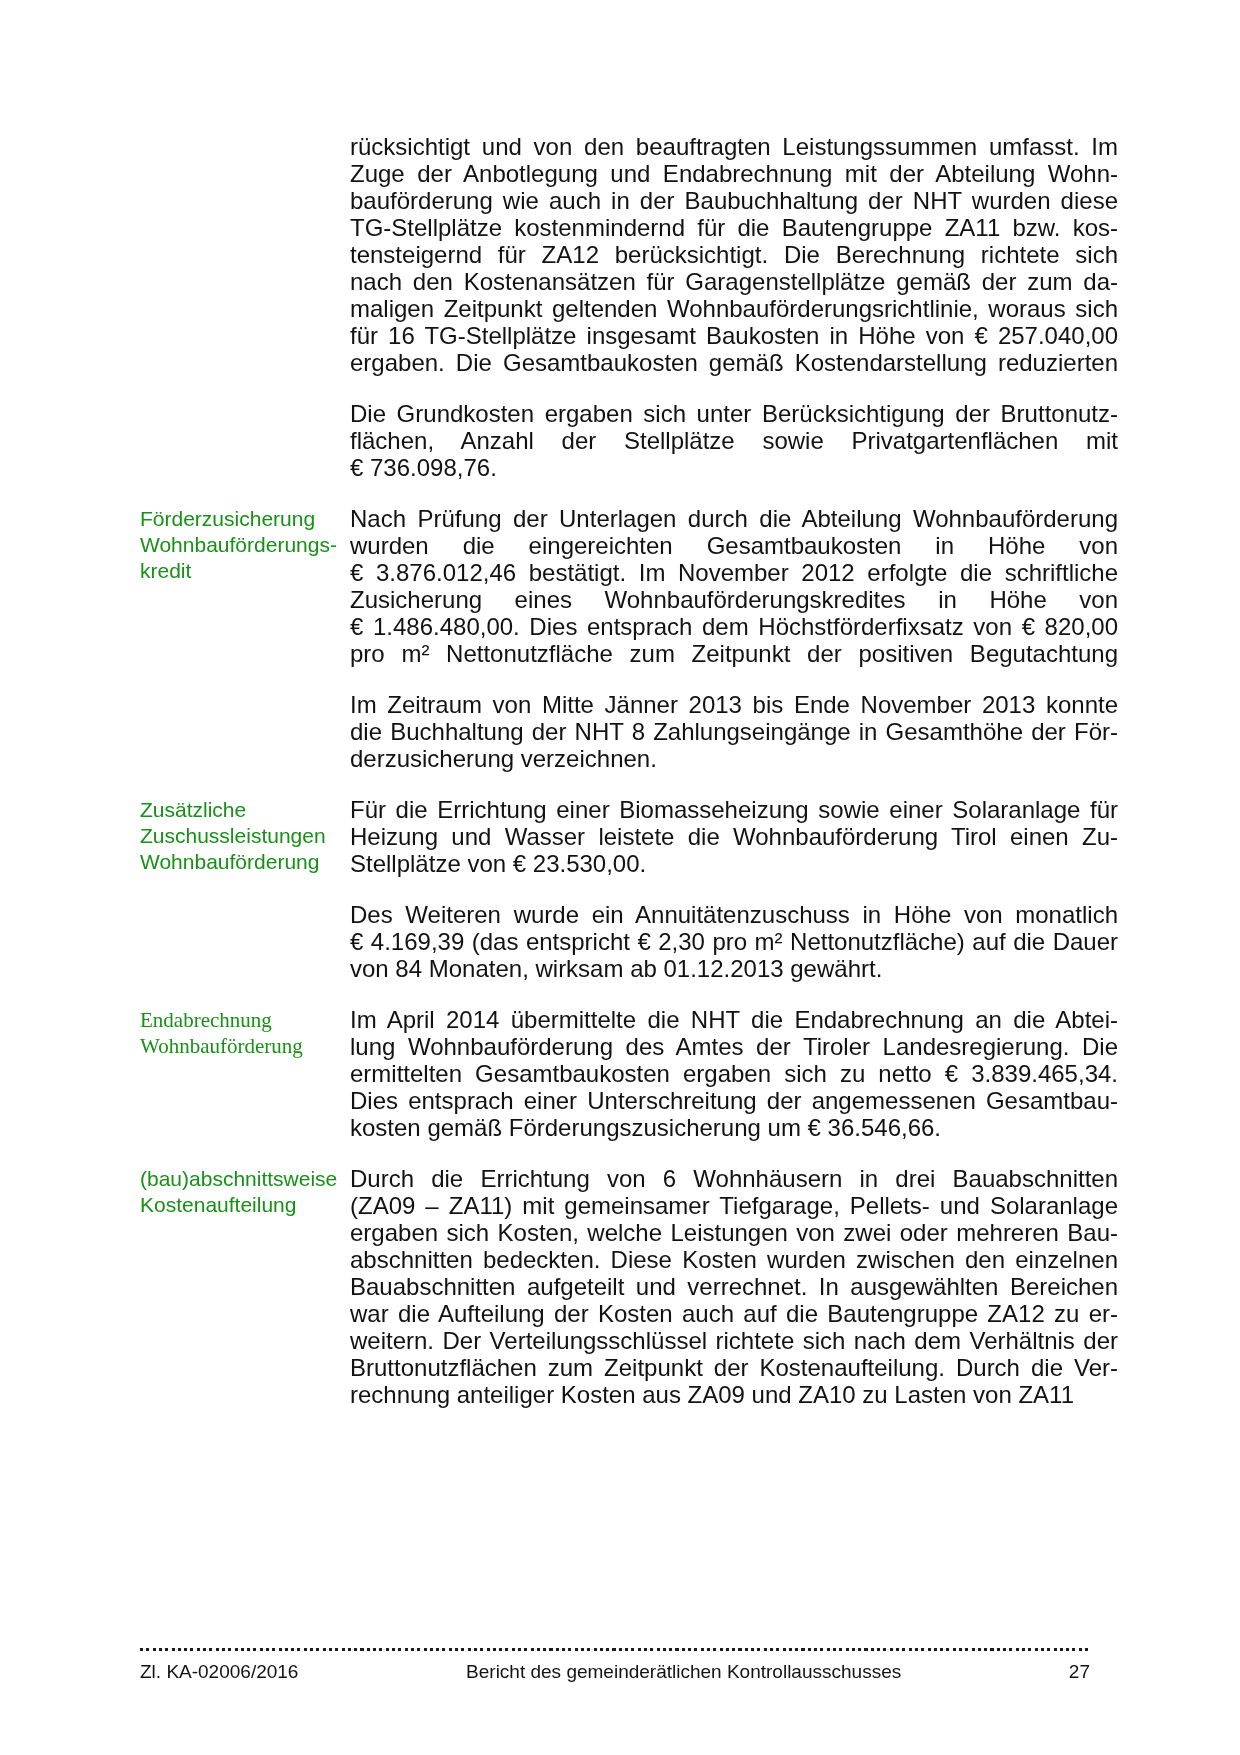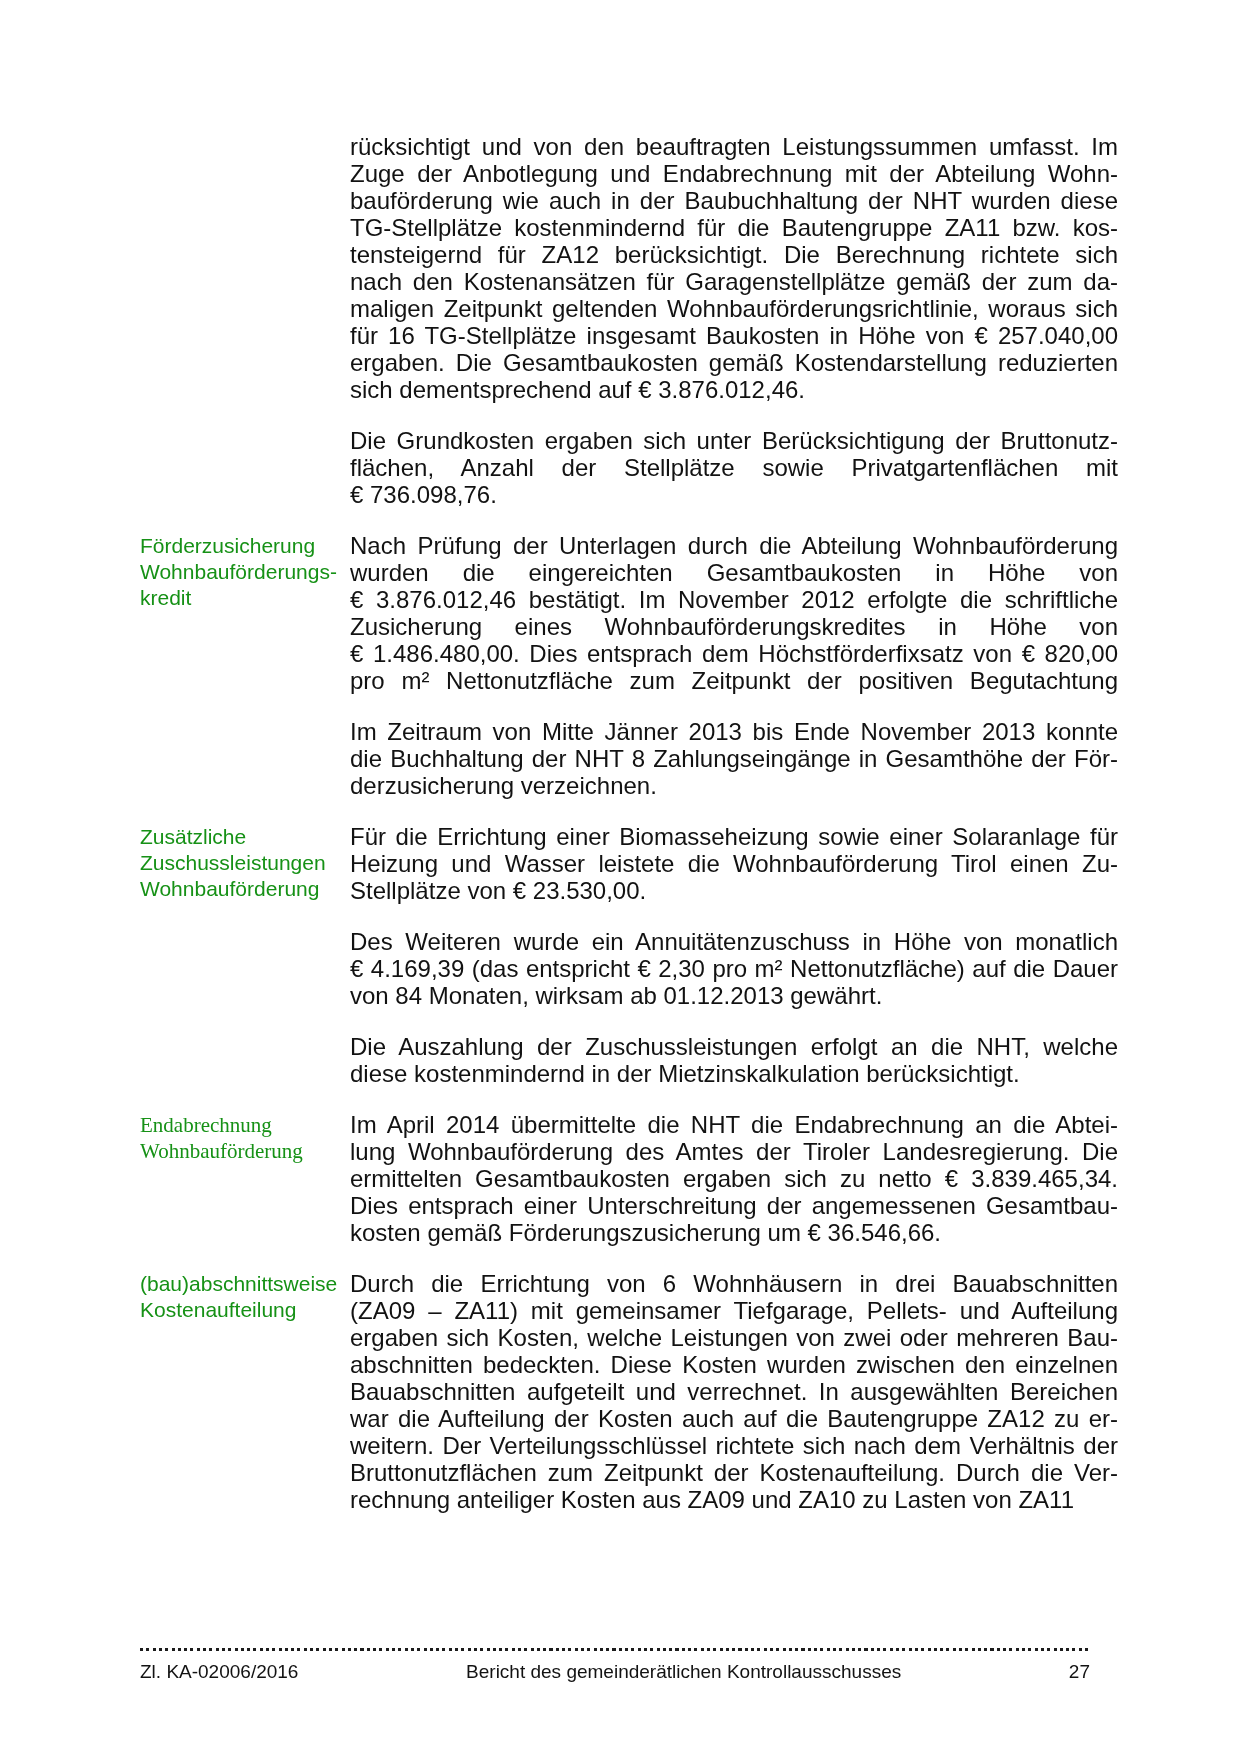--- a/index.html
+++ b/index.html
@@ -77,21 +77,20 @@
           <div class="para">
             <div class="line">rücksichtigt und von den beauftragten Leistungssummen umfasst. Im</div>
             <div class="line">Zuge der Anbotlegung und Endabrechnung mit der Abteilung Wohn-</div>
             <div class="line">bauförderung wie auch in der Baubuchhaltung der NHT wurden diese</div>
             <div class="line">TG-Stellplätze kostenmindernd für die Bautengruppe ZA11 bzw. kos-</div>
             <div class="line">tensteigernd für ZA12 berücksichtigt. Die Berechnung richtete sich</div>
             <div class="line">nach den Kostenansätzen für Garagenstellplätze gemäß der zum da-</div>
             <div class="line">maligen Zeitpunkt geltenden Wohnbauförderungsrichtlinie, woraus sich</div>
             <div class="line">für 16 TG-Stellplätze insgesamt Baukosten in Höhe von € 257.040,00</div>
             <div class="line">ergaben. Die Gesamtbaukosten gemäß Kostendarstellung reduzierten</div>
-            <div class="line last">sich dementsprechend auf € 3.876.012,46.</div>
           </div>
           <div class="para">
             <div class="line">Die Grundkosten ergaben sich unter Berücksichtigung der Bruttonutz-</div>
             <div class="line">flächen, Anzahl der Stellplätze sowie Privatgartenflächen mit</div>
             <div class="line last">€ 736.098,76.</div>
           </div>
         </div>
       </div>
       <div class="section">
         <div class="label-col" style="color: rgb(22, 145, 22);">
@@ -125,24 +124,20 @@
           <div class="para">
             <div class="line">Für die Errichtung einer Biomasseheizung sowie einer Solaranlage für</div>
             <div class="line">Heizung und Wasser leistete die Wohnbauförderung Tirol einen Zu-</div>
             <div class="line last">Stellplätze von € 23.530,00.</div>
           </div>
           <div class="para">
             <div class="line">Des Weiteren wurde ein Annuitätenzuschuss in Höhe von monatlich</div>
             <div class="line">€ 4.169,39 (das entspricht € 2,30 pro m² Nettonutzfläche) auf die Dauer</div>
             <div class="line last">von 84 Monaten, wirksam ab 01.12.2013 gewährt.</div>
           </div>
-          <div class="para">
-            <div class="line">Die Auszahlung der Zuschussleistungen erfolgt an die NHT, welche</div>
-            <div class="line last">diese kostenmindernd in der Mietzinskalkulation berücksichtigt.</div>
-          </div>
         </div>
       </div>
       <div class="section">
         <div class="label-col" style="color: rgb(22, 145, 22); font-family: Liberation Serif, serif;">
           <div class="label-line">Endabrechnung</div>
           <div class="label-line">Wohnbauförderung</div>
         </div>
         <div class="text-col">
           <div class="para">
             <div class="line">Im April 2014 übermittelte die NHT die Endabrechnung an die Abtei-</div>
@@ -154,21 +149,21 @@
         </div>
       </div>
       <div class="section">
         <div class="label-col" style="color: rgb(22, 145, 22);">
           <div class="label-line">(bau)abschnittsweise</div>
           <div class="label-line">Kostenaufteilung</div>
         </div>
         <div class="text-col">
           <div class="para">
             <div class="line">Durch die Errichtung von 6 Wohnhäusern in drei Bauabschnitten</div>
-            <div class="line">(ZA09 – ZA11) mit gemeinsamer Tiefgarage, Pellets- und Aufteilung</div>
+            <div class="line">(ZA09 – ZA11) mit gemeinsamer Tiefgarage, Pellets- und Solaranlage</div>
             <div class="line">ergaben sich Kosten, welche Leistungen von zwei oder mehreren Bau-</div>
             <div class="line">abschnitten bedeckten. Diese Kosten wurden zwischen den einzelnen</div>
             <div class="line">Bauabschnitten aufgeteilt und verrechnet. In ausgewählten Bereichen</div>
             <div class="line">war die Aufteilung der Kosten auch auf die Bautengruppe ZA12 zu er-</div>
             <div class="line">weitern. Der Verteilungsschlüssel richtete sich nach dem Verhältnis der</div>
             <div class="line">Bruttonutzflächen zum Zeitpunkt der Kostenaufteilung. Durch die Ver-</div>
             <div class="line last">rechnung anteiliger Kosten aus ZA09 und ZA10 zu Lasten von ZA11</div>
           </div>
         </div>
       </div>

